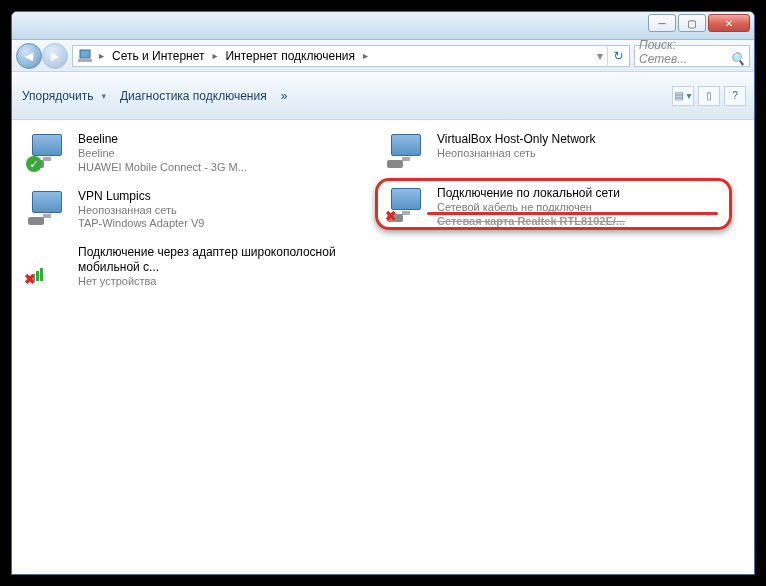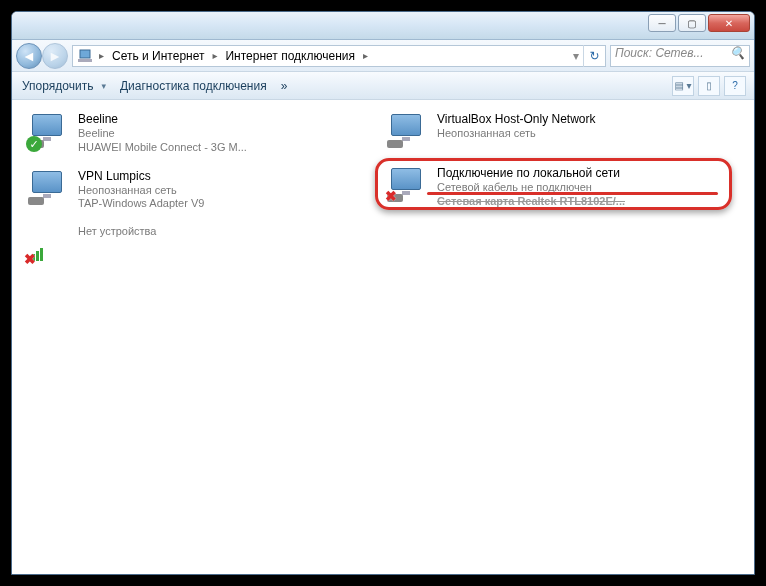--- a/index.html
+++ b/index.html
@@ -11,22 +11,22 @@
 .wbtn.close { width: 42px; background: linear-gradient(#f5a8a0, #d8665c 50%, #c94a3f); color:#fff; border-color:#a84436; }
 .navbar { height: 32px; background: linear-gradient(#f5f9fd,#e3edf7); border-bottom: 1px solid #c9d7e4; display:flex; align-items:center; padding: 0 4px; gap:4px; }
 .navbtns { display:flex; }
 .rbtn { width:26px; height:26px; border-radius:13px; background: radial-gradient(circle at 35% 30%, #cfe4f7, #8fb8db 60%, #5c89b3); border:1px solid #6b92b8; display:flex; align-items:center; justify-content:center; color:#fff; font-size:14px; }
 .rbtn.fwd { opacity:0.5; }
 .crumbbar { flex:1; height:22px; background:#fff; border:1px solid #b5c7d8; display:flex; align-items:center; font-size:12px; color:#000; padding-left:4px; }
 .crumbicon { width:16px; height:16px; margin-right:4px; position:relative; }
 .crumb { padding: 0 6px; }
 .arrow { color:#666; padding:0 2px; font-size:10px; }
 .refresh { width:22px; height:22px; border-left:1px solid #c9d7e4; display:flex;align-items:center;justify-content:center; color:#2a6aa8; }
-.searchbox { width:140px; height:22px; border:1px solid #b5c7d8; background:#fff; display:flex; align-items:flex-start; padding:0 4px; color:#888; font-style:italic; gap:4px; }
-.toolbar { height:28px; background: linear-gradient(#f8fbfe,#e9f1f9 50%, #dce8f3); border-bottom:1px solid #c9d7e4; display:flex; align-items:center; padding:0 10px; gap:14px; font-size:12px; color:#1a3e5c; position:relative; }
+.searchbox { width:116px; height:22px; border:1px solid #b5c7d8; background:#fff; display:flex; align-items:flex-end; padding:0 4px; color:#888; font-style:italic; gap:4px; }
+.toolbar { height:48px; background: linear-gradient(#f8fbfe,#e9f1f9 50%, #dce8f3); border-bottom:1px solid #c9d7e4; display:flex; align-items:center; padding:0 10px; gap:14px; font-size:12px; color:#1a3e5c; position:relative; }
 .tbitem { display:flex; align-items:center; gap:4px; cursor:default; }
 .tbdd::after { content:"▾"; font-size:9px; margin-left:4px; color:#5a7a95; }
 .tbright { position:absolute; right:8px; display:flex; gap:4px; }
 .tricon { width:22px; height:20px; border:1px solid #c1d3e3; background:#f5faff; display:flex; align-items:center; justify-content:center; font-size:10px; color:#5a7a95; }
 .content { padding: 8px 12px; display:flex; flex-wrap:wrap; align-content:flex-start; }
 .col { width: 50%; }
 .item { display:flex; gap:8px; padding:4px 2px; margin-bottom:6px; }
 .icon { width:44px; height:40px; position:relative; flex-shrink:0; }
 .monitor { width:30px; height:22px; background:linear-gradient(#8fbde5,#5a93c7); border:1px solid #3a6a95; border-radius:2px; position:absolute; top:2px; left:6px; }
 .monbase { width:8px; height:4px; background:#aab; position:absolute; top:25px; left:17px; }
@@ -126,20 +126,21 @@
         <div class="icon">
           <div class="bars">
               <span></span>
               <span></span>
               <span></span>
               <span></span>
             </div>
           <div class="xmark" style="left:-2px;bottom:-2px;">✖</div>
         </div>
         <div class="itemtext">
+          <div class="t1" style="white-space:normal;">Подключение через адаптер широкополосной мобильной с...</div>
           <div class="t2">Нет устройства</div>
         </div>
       </div>
     </div>
 
     <div class="col">
 
       <div class="item">
         <div class="icon">
           <div class="monitor"></div>

